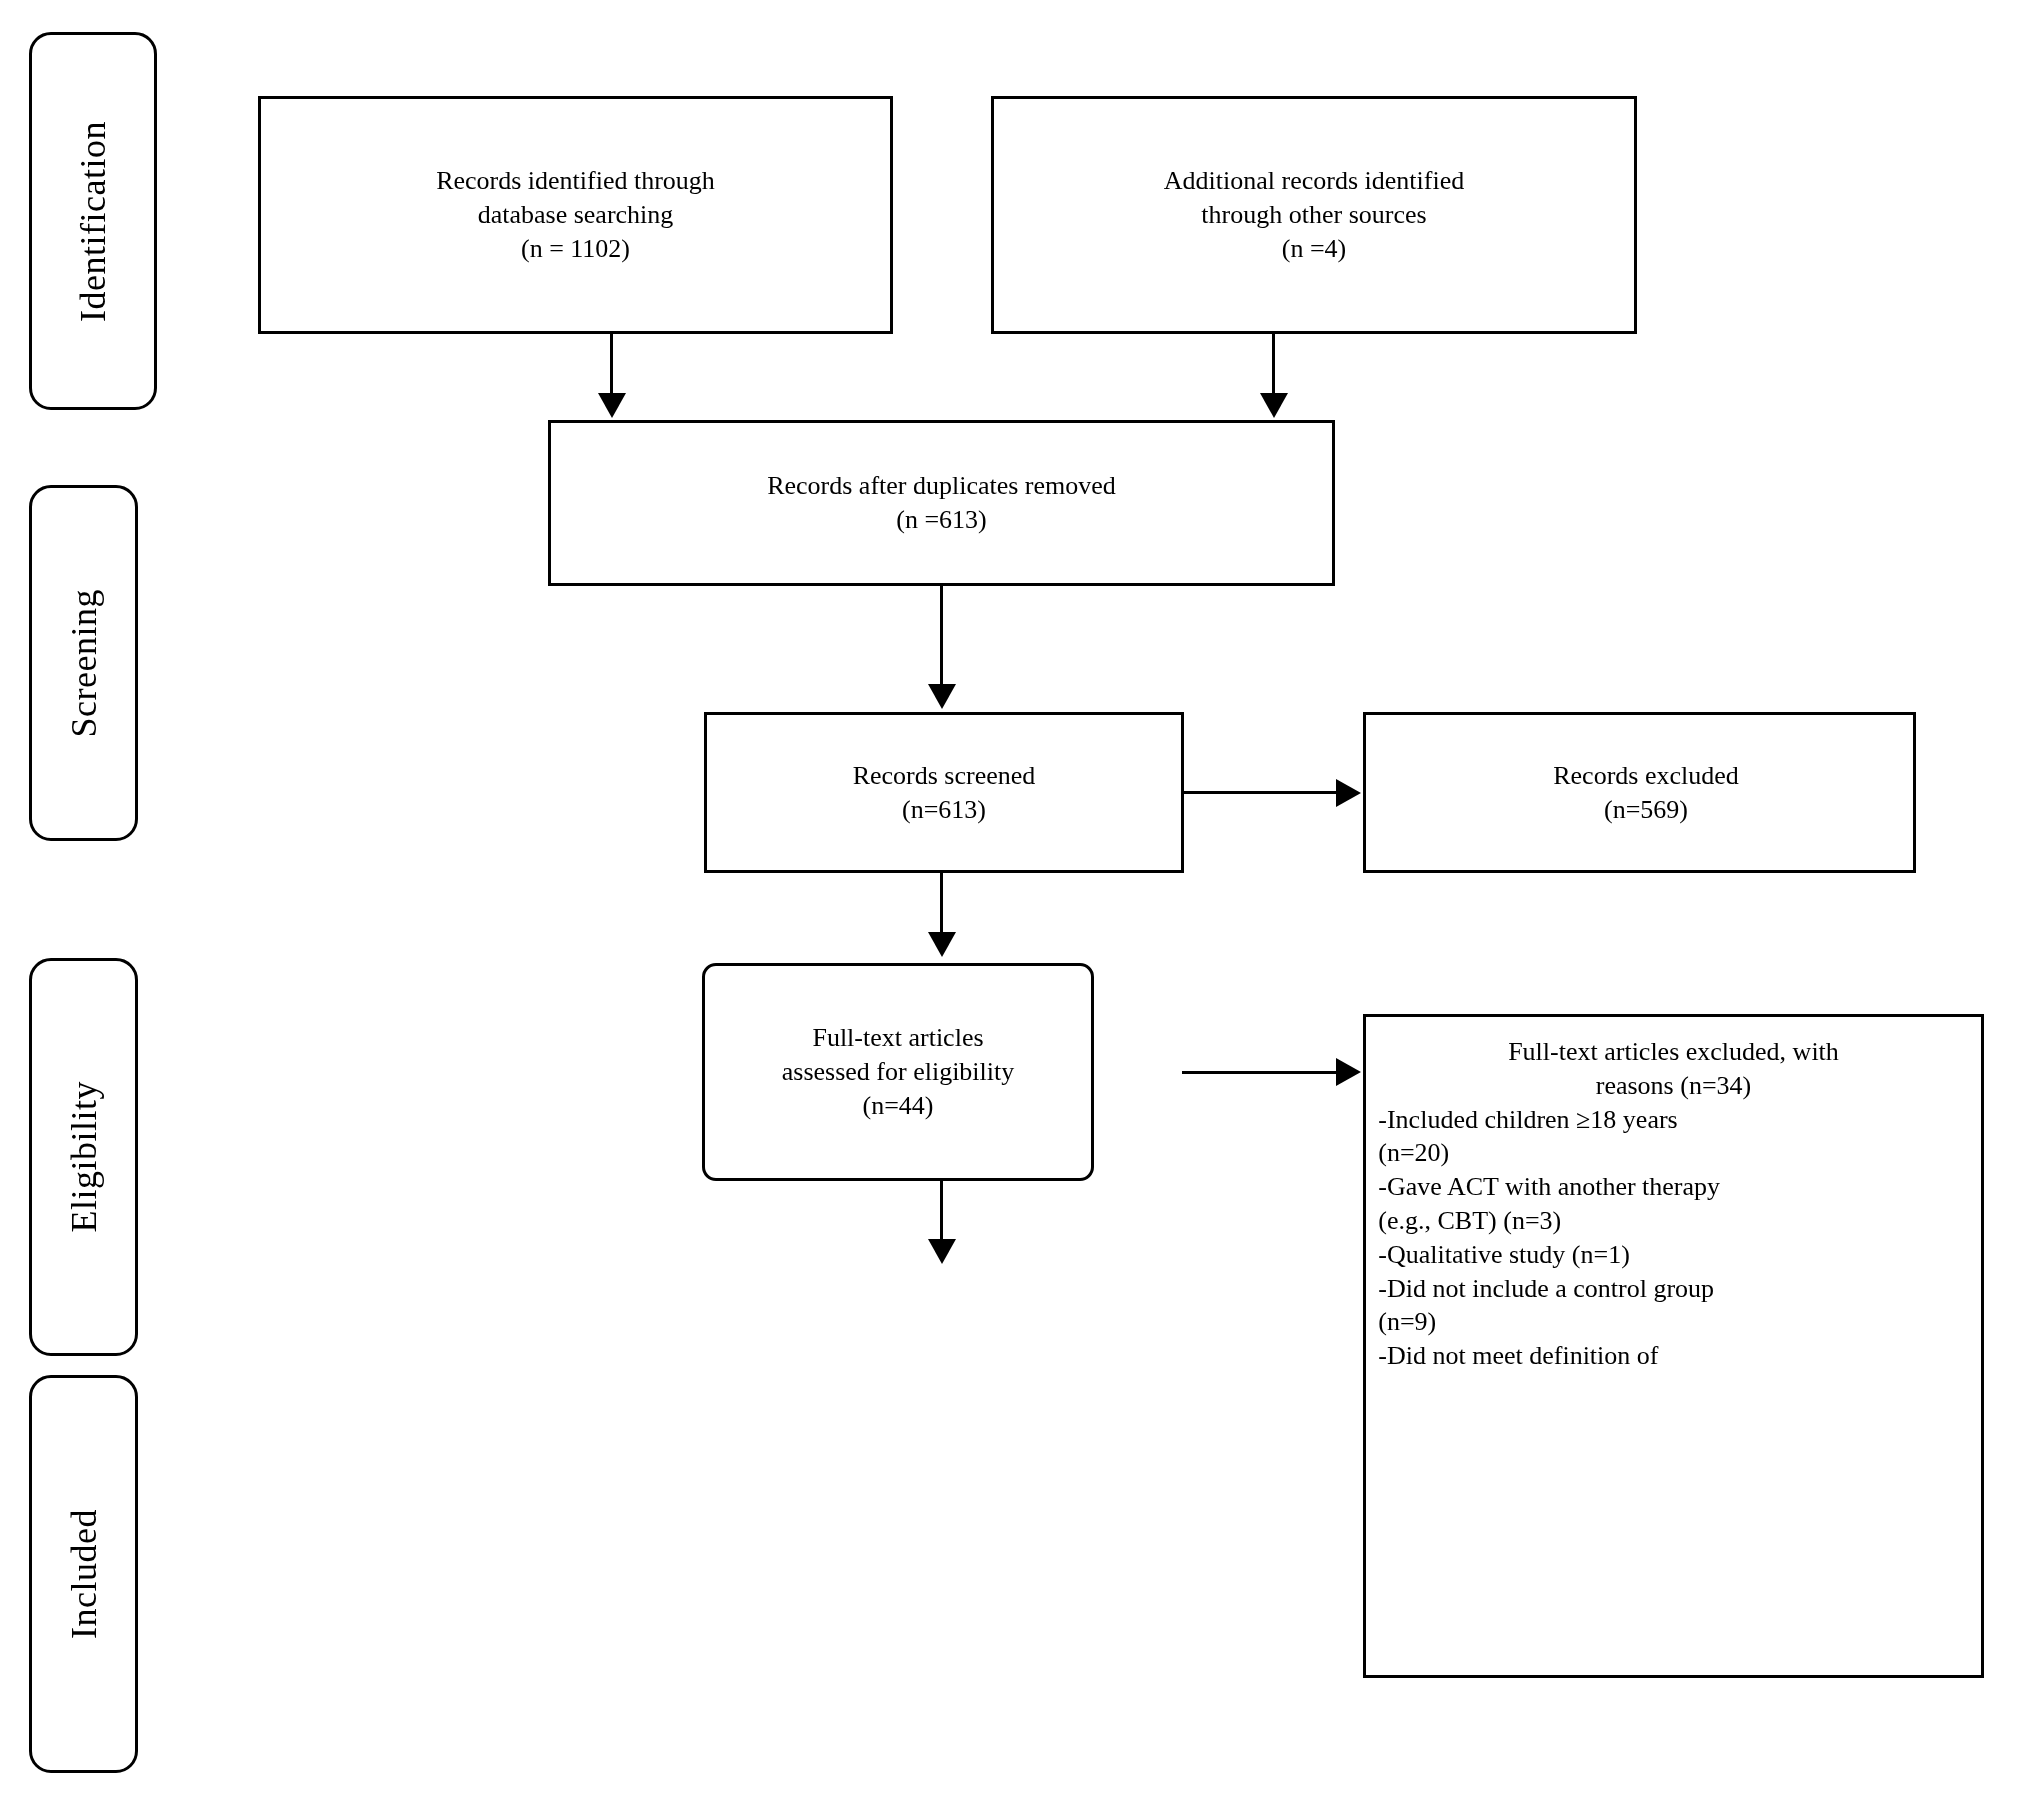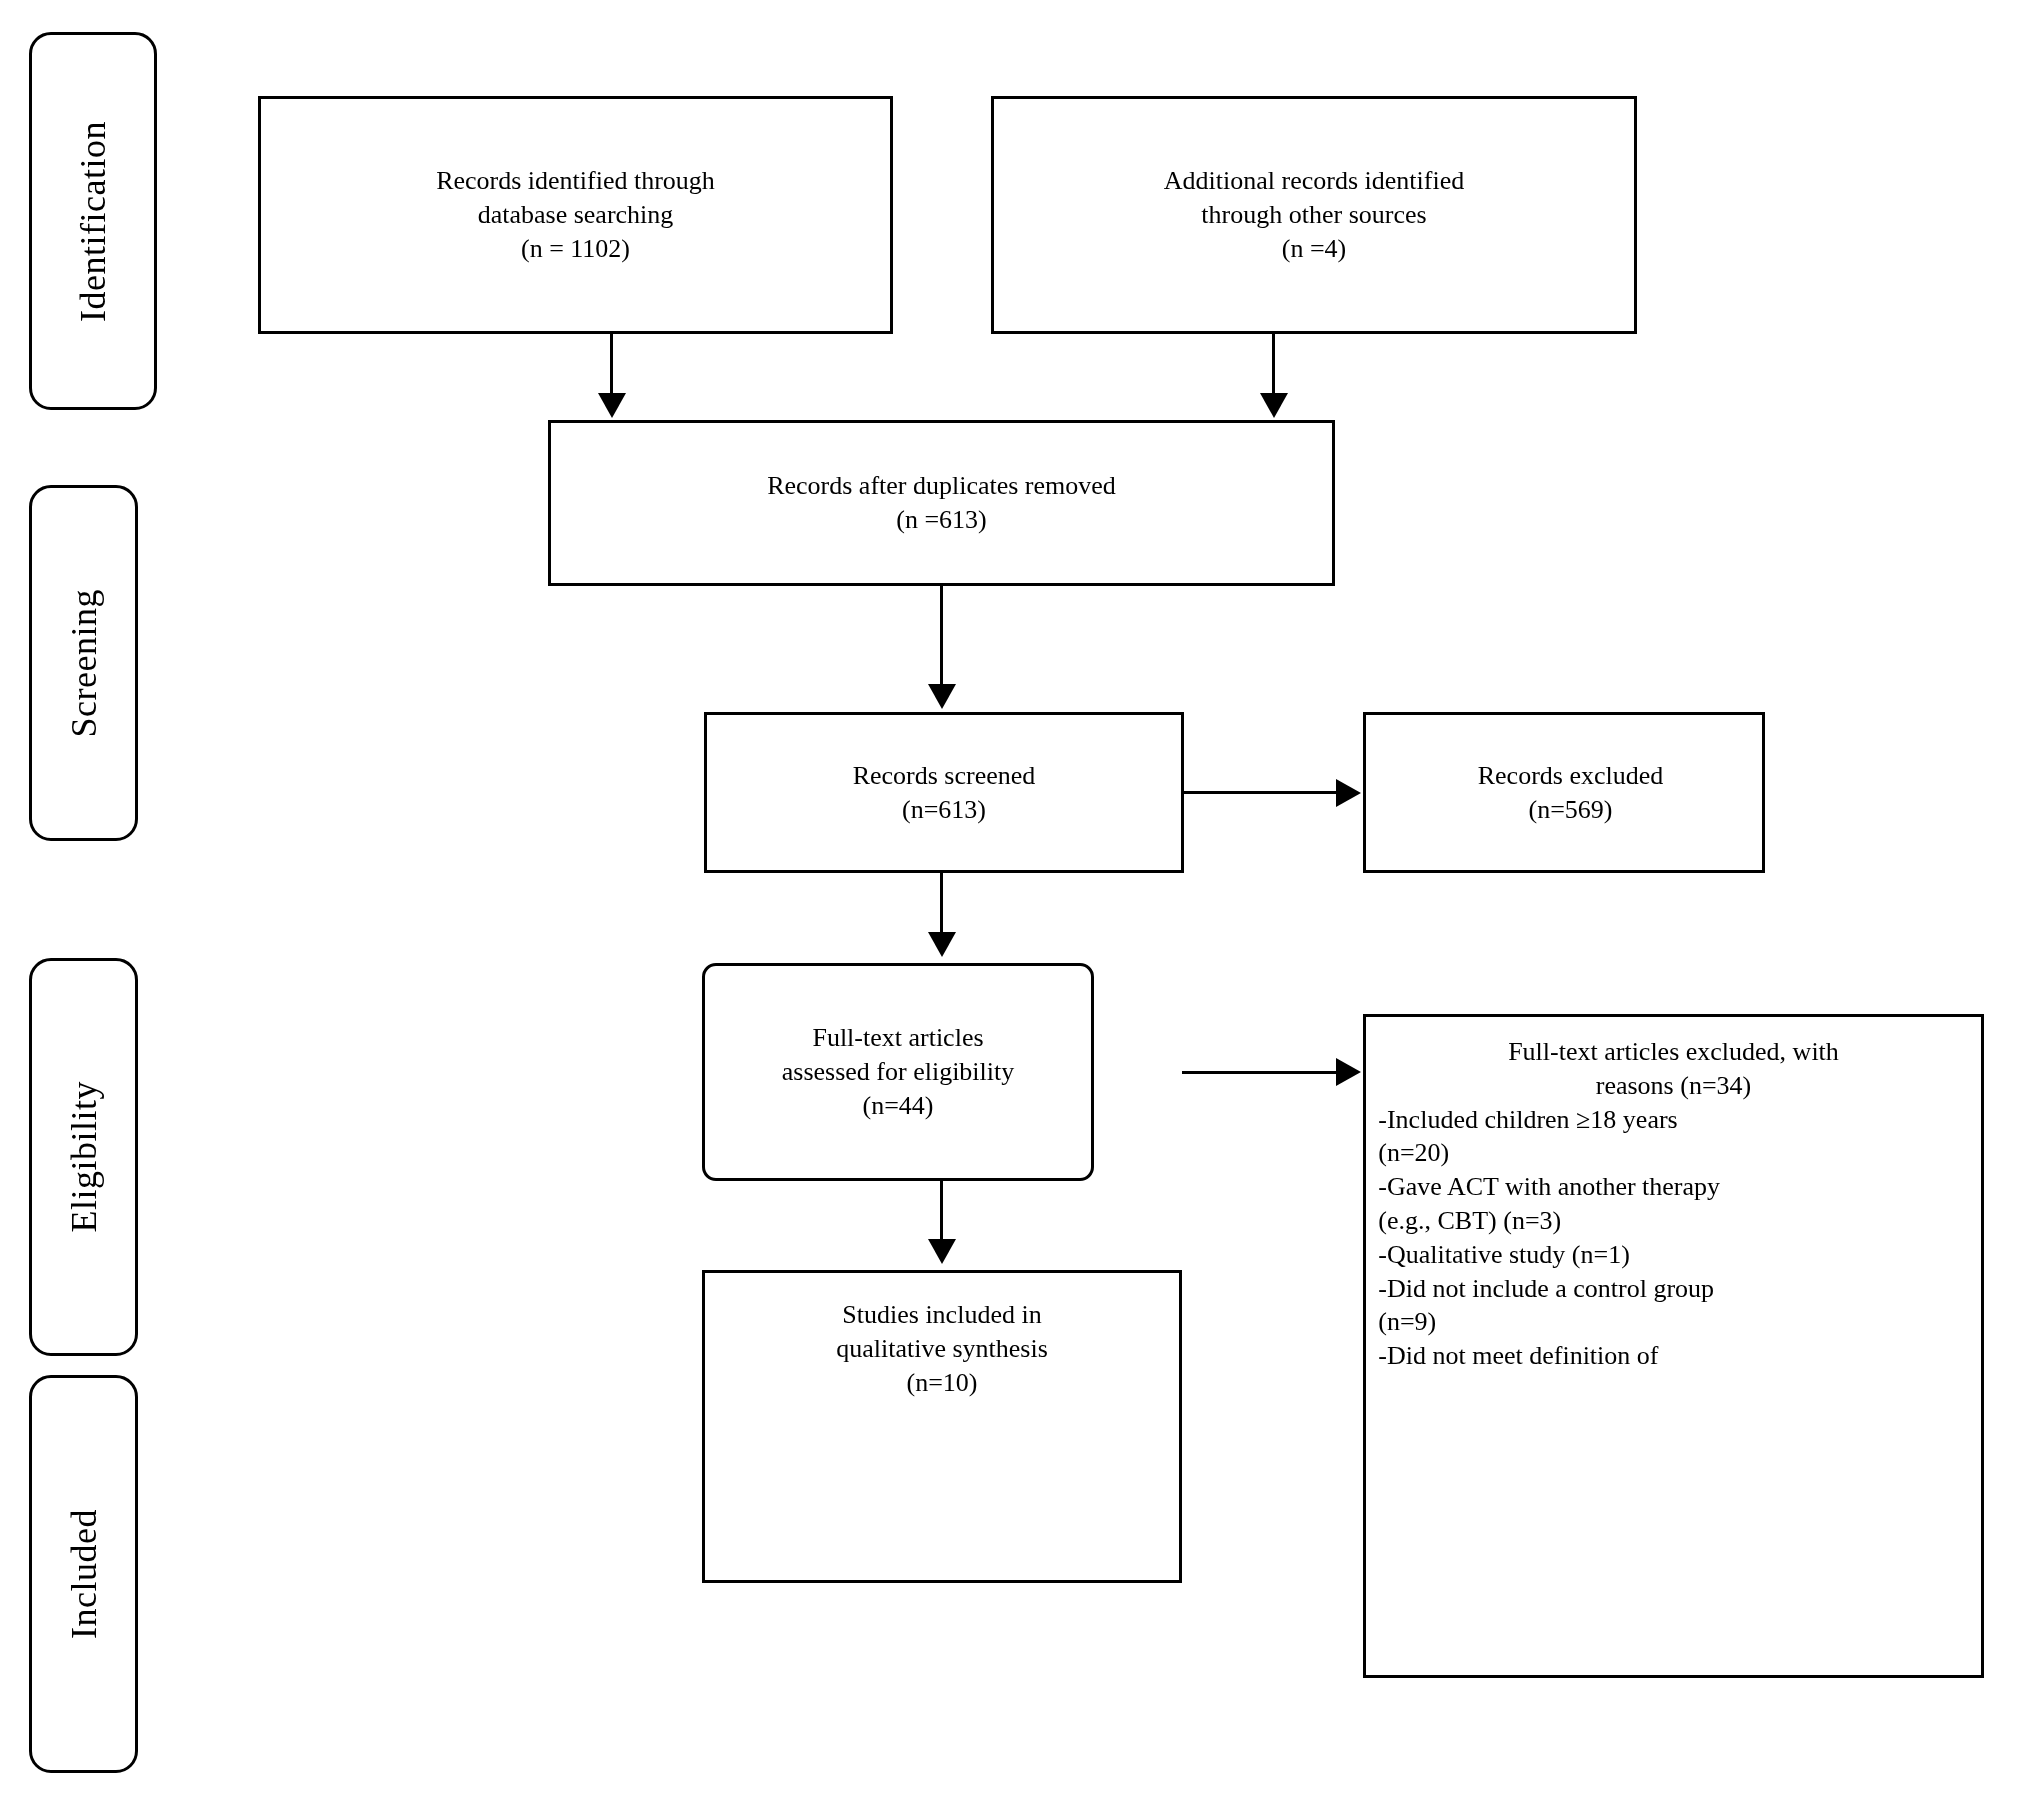--- a/index.html
+++ b/index.html
@@ -142,21 +142,21 @@
   <div class="vline" style="left:940px; top:586px; height:102px;"></div>
   <div class="arrow-down" style="left:928px; top:684px;"></div>
 
   <div class="node" style="left:704px; top:712px; width:480px; height:161px;">
     <div class="node-text">
       <span>Records screened</span><br>
       <span>(n=613)</span>
     </div>
   </div>
 
-  <div class="node" style="left:1363px; top:712px; width:402px; height:161px;padding-left:13px;">
+  <div class="node" style="left:1363px; top:712px; width:553px; height:161px;padding-left:13px;">
     <div class="node-text">
       <span>Records excluded</span><br>
       <span>(n=569)</span>
     </div>
   </div>
 
   <div class="hline" style="left:1182px; top:791px; width:156px;"></div>
   <div class="arrow-right" style="left:1336px; top:779px;"></div>
 
   <div class="vline" style="left:940px; top:873px; height:62px;"></div>
@@ -184,22 +184,15 @@
       <span>-Did not meet definition of</span><br>
     </div>
   </div>
 
   <div class="hline" style="left:1182px; top:1071px; width:156px;"></div>
   <div class="arrow-right" style="left:1336px; top:1058px;"></div>
 
   <div class="vline" style="left:940px; top:1181px; height:62px;"></div>
   <div class="arrow-down" style="left:928px; top:1239px;"></div>
 
-  <div class="node" style="left:702px; top:1270px; width:480px; height:313px; align-items:flex-start;">
-    <div class="node-text" style="width:100%; padding-top:25px;">
-      <span>Studies included in</span><br>
-      <span>qualitative synthesis</span><br>
-      <span>(n=10)</span>
-    </div>
-  </div>
 
 </div>
 
 
 </body></html>

